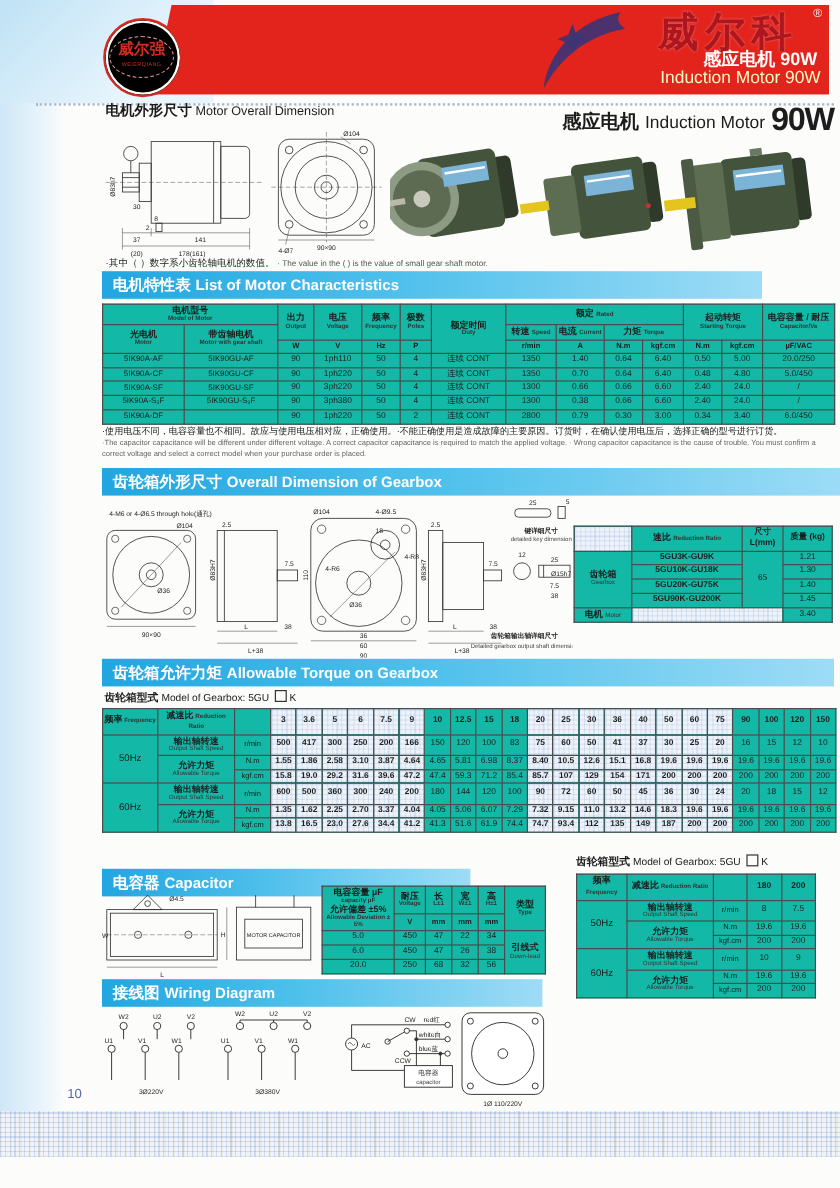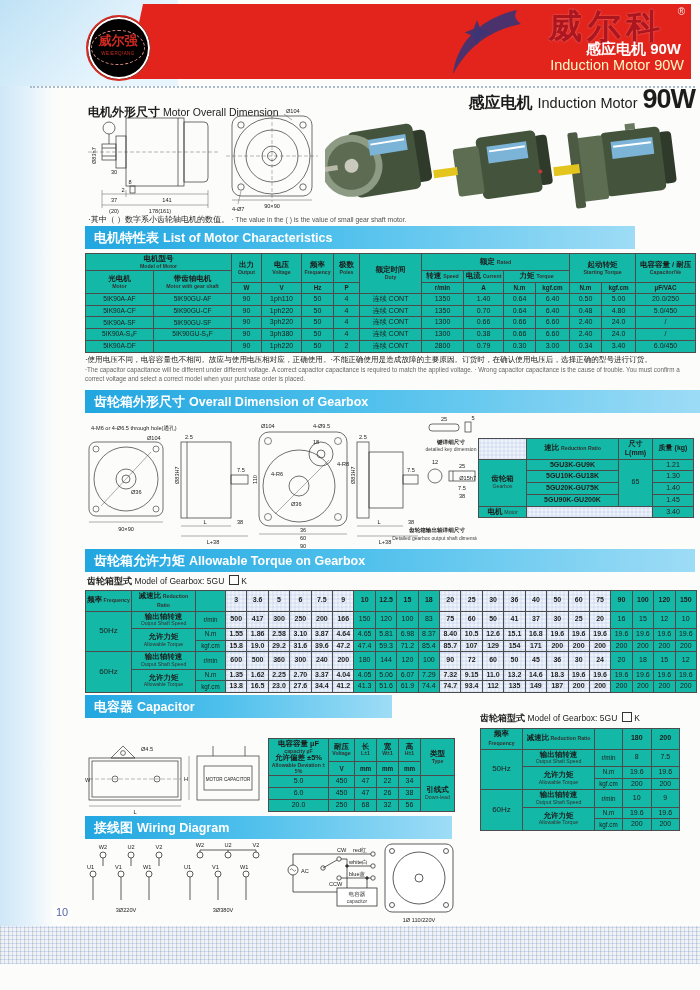--- a/index.html
+++ b/index.html
@@ -84,21 +84,21 @@
 
   <div class="abs logo">
     <div class="logo-inner">
       <div class="logo-cn">威尔强</div>
       <div class="logo-en">WEIERQIANG</div>
     </div>
   </div>
 
   <div class="abs banner-line"></div>
 
-  <div class="abs sec-title" style="left:88px;top:104px">
+  <div class="abs sec-title" style="left:88px;top:84px">
     <span>电机外形尺寸</span><span class="en">Motor Overall Dimension</span>
   </div>
 
   <div class="abs product-title">
     <span class="cn">感应电机</span>
     <span class="en">Induction Motor</span>
     <span class="pw">90W</span>
   </div>
 
   <svg class="abs" style="left:84px;top:104px" width="138" height="112" viewBox="0 0 138 112">
@@ -709,21 +709,21 @@
           <td class="chk b">200</td>
           <td class="chk b">200</td>
           <td>200</td>
           <td>200</td>
           <td>200</td>
           <td>200</td>
         </tr>
       </tbody>
     </table>
 
-  <div class="abs bar" style="left:85px;top:695px;width:307px">
+  <div class="abs bar" style="left:85px;top:724px;width:307px">
     <span>电容器</span><span class="en">Capacitor</span>
   </div>
 
   <svg class="abs" style="left:85px;top:738px" width="180" height="80" viewBox="0 0 180 80">
     <g stroke="#333" stroke-width=".7" fill="none">
       <polygon points="38,8 50,20 26,20"></polygon>
         <circle cx="38" cy="15" r="2.4"></circle>
       <rect x="4" y="20" width="92" height="42"></rect>
       <rect x="7" y="23" width="86" height="36"></rect>
       <circle cx="30" cy="41" r="3"></circle>

